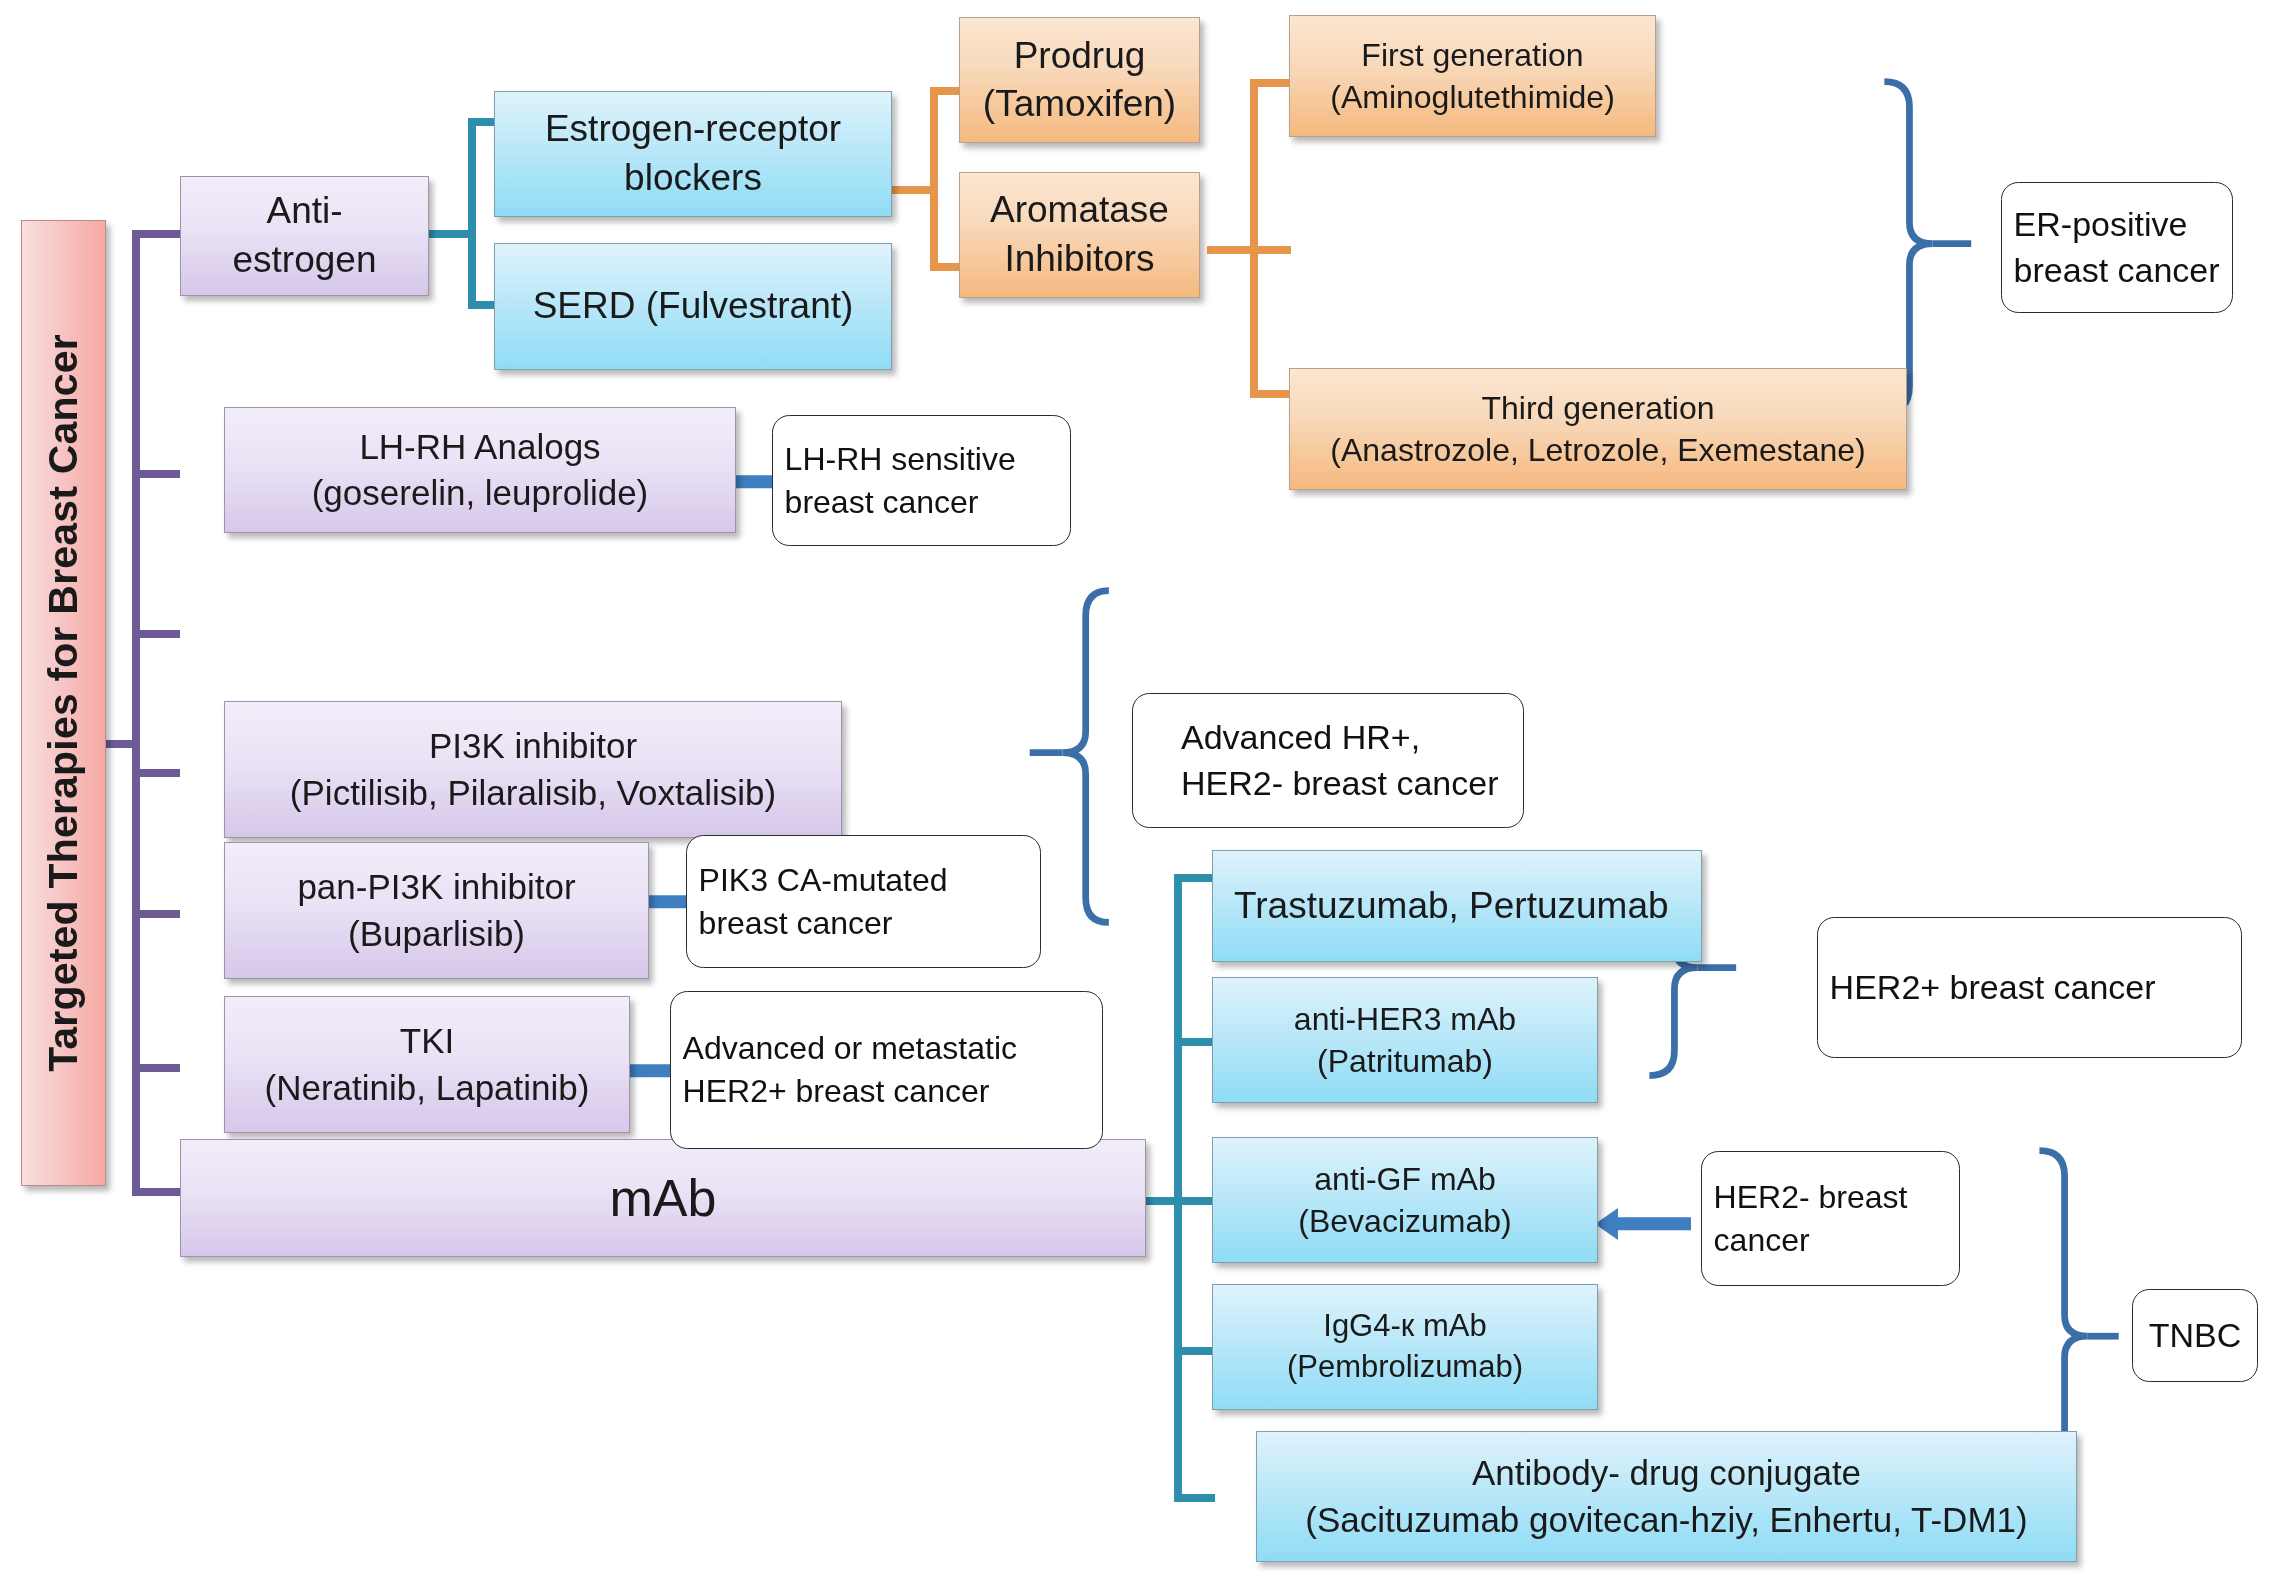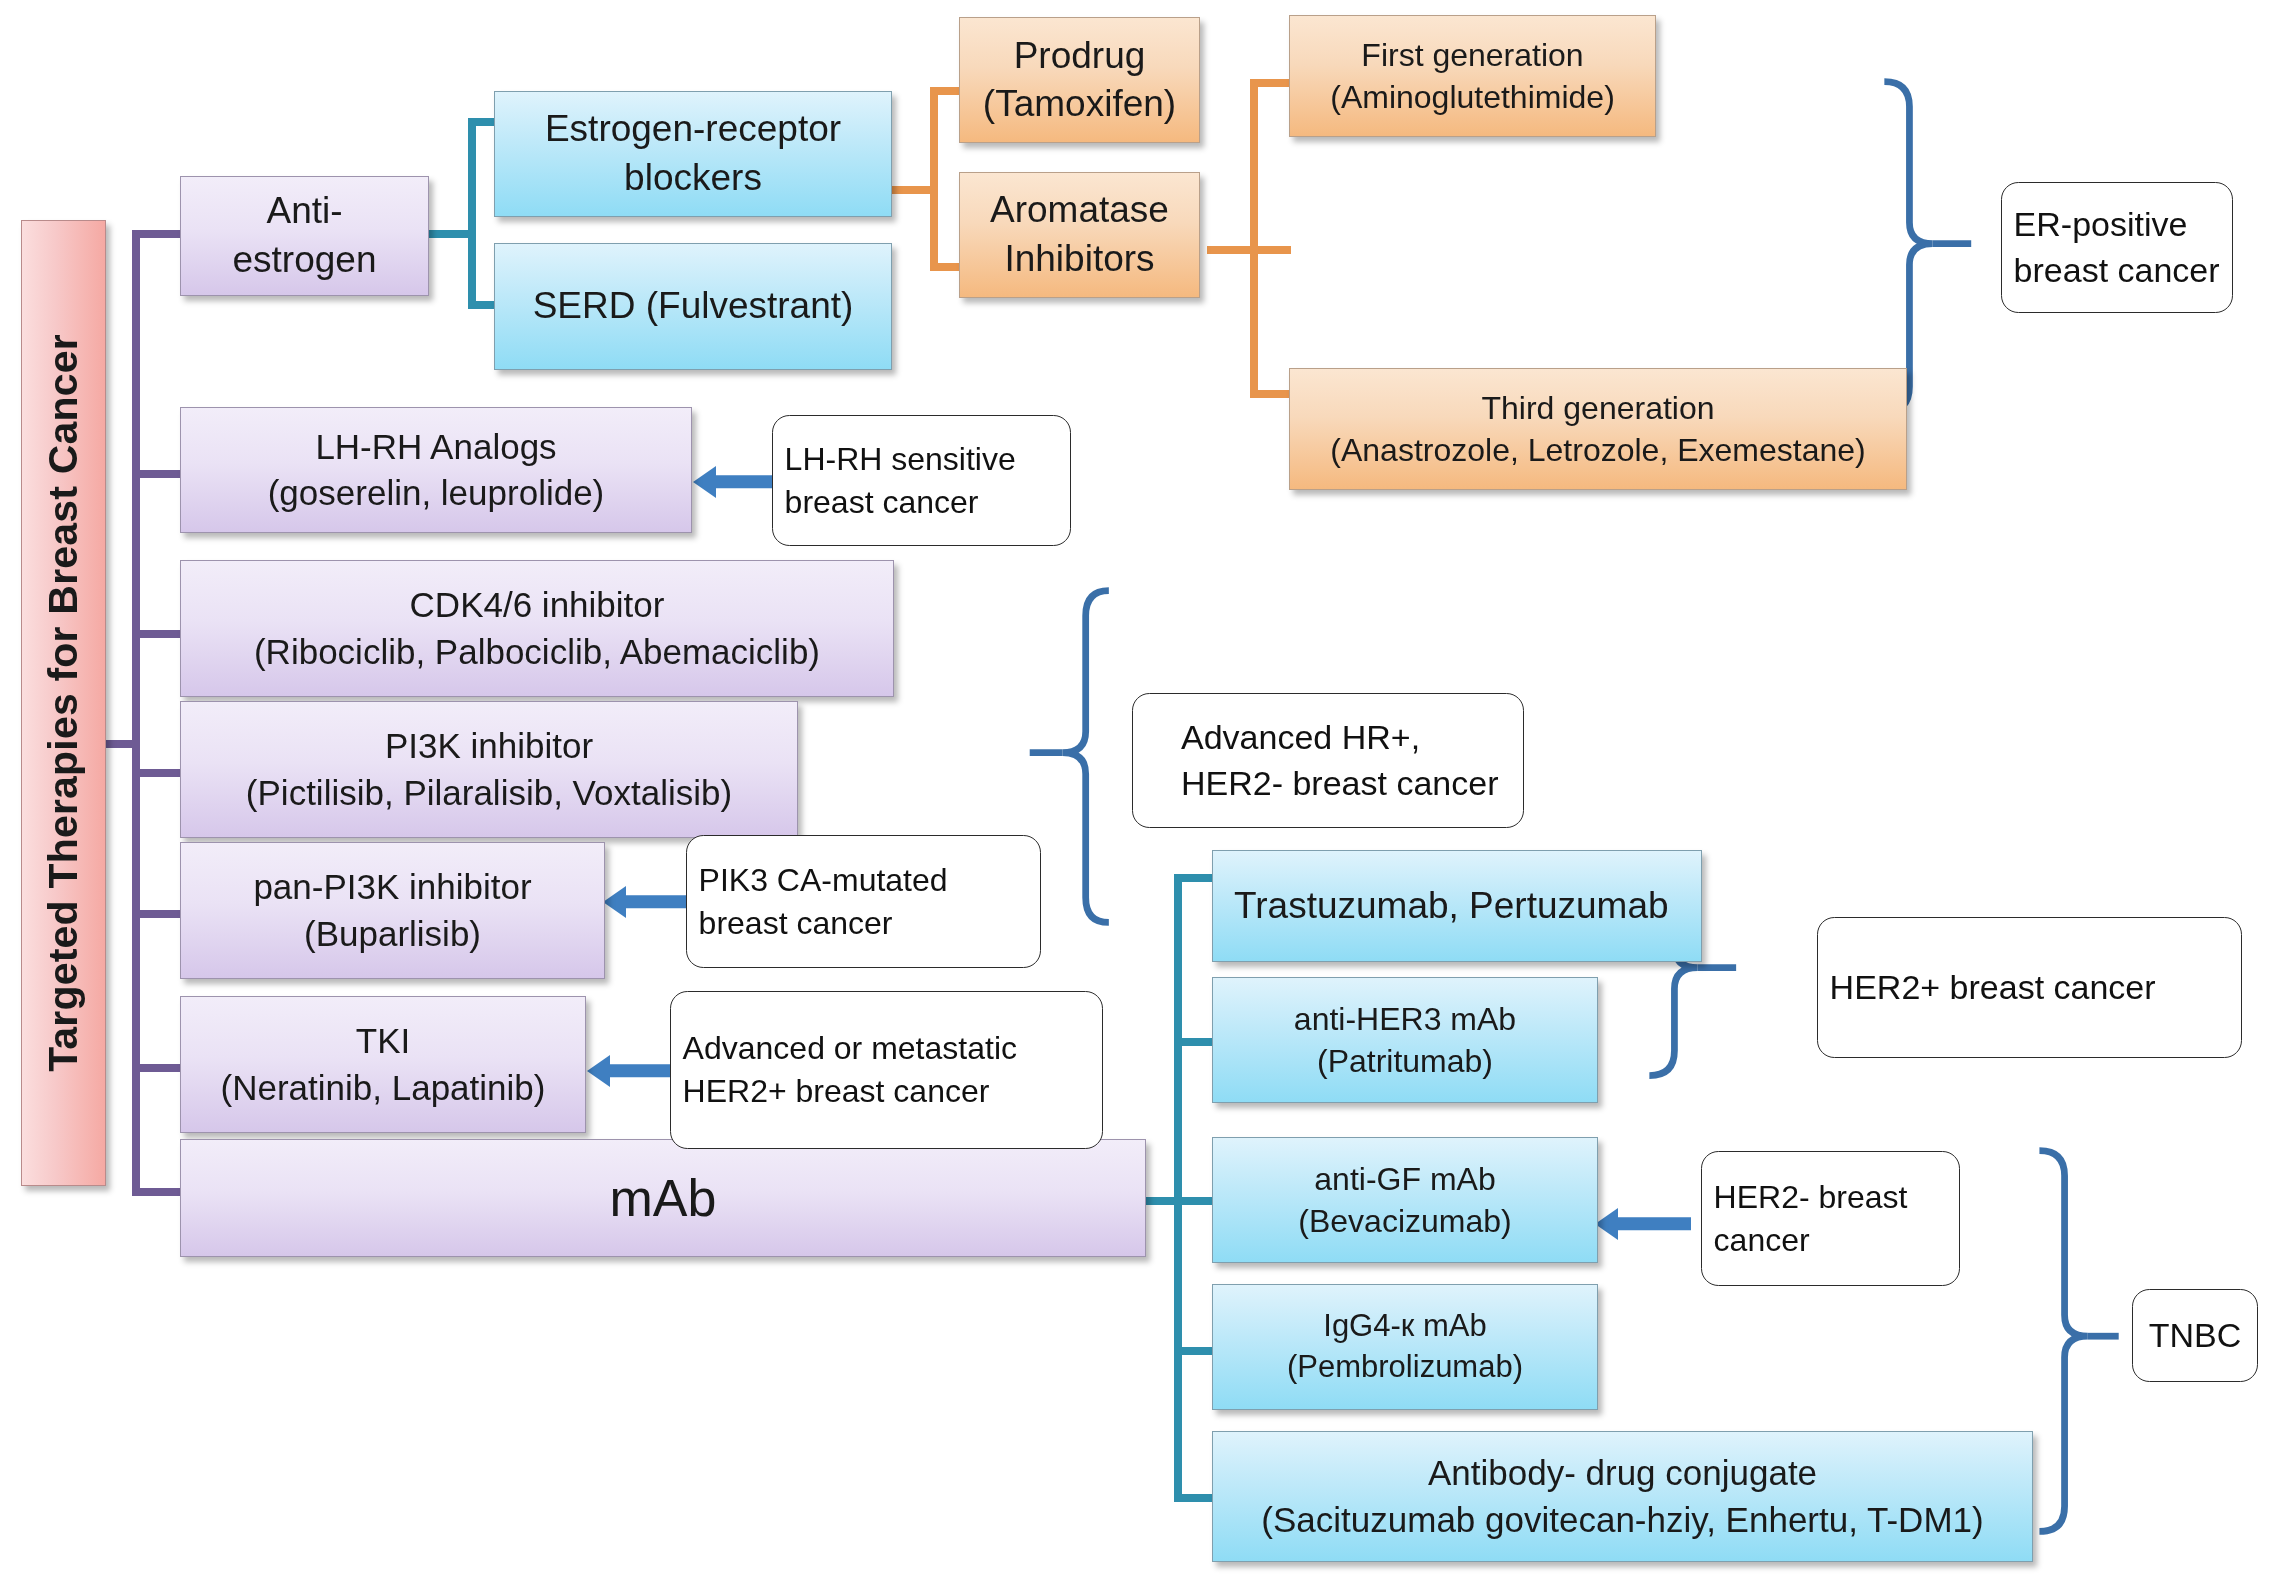--- a/index.html
+++ b/index.html
@@ -42,21 +42,21 @@
   svg.brk{position:absolute;overflow:visible;}
 
   .arrow{position:absolute;}
   .arrow .shaft{position:absolute;height:13.5px;background:#3f7fc1;top:50%;
                 transform:translateY(-50%);}
   .arrow .head{position:absolute;width:0;height:0;left:0;top:50%;
                transform:translateY(-50%);
                border-top:16.4px solid transparent;border-bottom:16.4px solid transparent;
                border-right:23px solid #3f7fc1;} .fs-32{font-size:31px;}
   .fs-33{font-size:32px;} .fs-34{font-size:32px;align-items:center;} .fs-35{font-size:34px;}
-  .fs-36{font-size:35px;} .fs-38{font-size:37px;} .fs-42{font-size:41px;}
+  .fs-36{font-size:35px;margin-left:44px;} .fs-38{font-size:37px;} .fs-42{font-size:41px;}
   .fs-54{font-size:52px;}
   .two-line{flex-direction:column;}
   .two-line > span{display:block;}
 </style>
 </head>
 <body>
 
 <div id="stage">
 
   <div class="ln pv" style="left:101px;top:740px;width:39px;height:7.7px;"></div>
@@ -138,24 +138,20 @@
   <div class="box purple two-line fs-38" style="left:180px;top:176px;width:249px;height:120px;">
     <span>Anti-</span>
     <span>estrogen</span>
   </div>
 
   <div class="box purple two-line fs-36" style="left:180px;top:407px;width:512px;height:126px;">
     <span>LH-RH Analogs</span>
     <span>(goserelin, leuprolide)</span>
   </div>
 
-  <div class="box purple two-line fs-36" style="left:180px;top:560px;width:714px;height:137px;">
-    <span>CDK4/6 inhibitor</span>
-    <span>(Ribociclib, Palbociclib, Abemaciclib)</span>
-  </div>
 
   <div class="box purple two-line fs-36" style="left:180px;top:701px;width:618px;height:137px;">
     <span>PI3K inhibitor</span>
     <span>(Pictilisib, Pilaralisib, Voxtalisib)</span>
   </div>
 
   <div class="box purple two-line fs-36" style="left:180px;top:842px;width:425px;height:137px;">
     <span>pan-PI3K inhibitor</span>
     <span>(Buparlisib)</span>
   </div>

